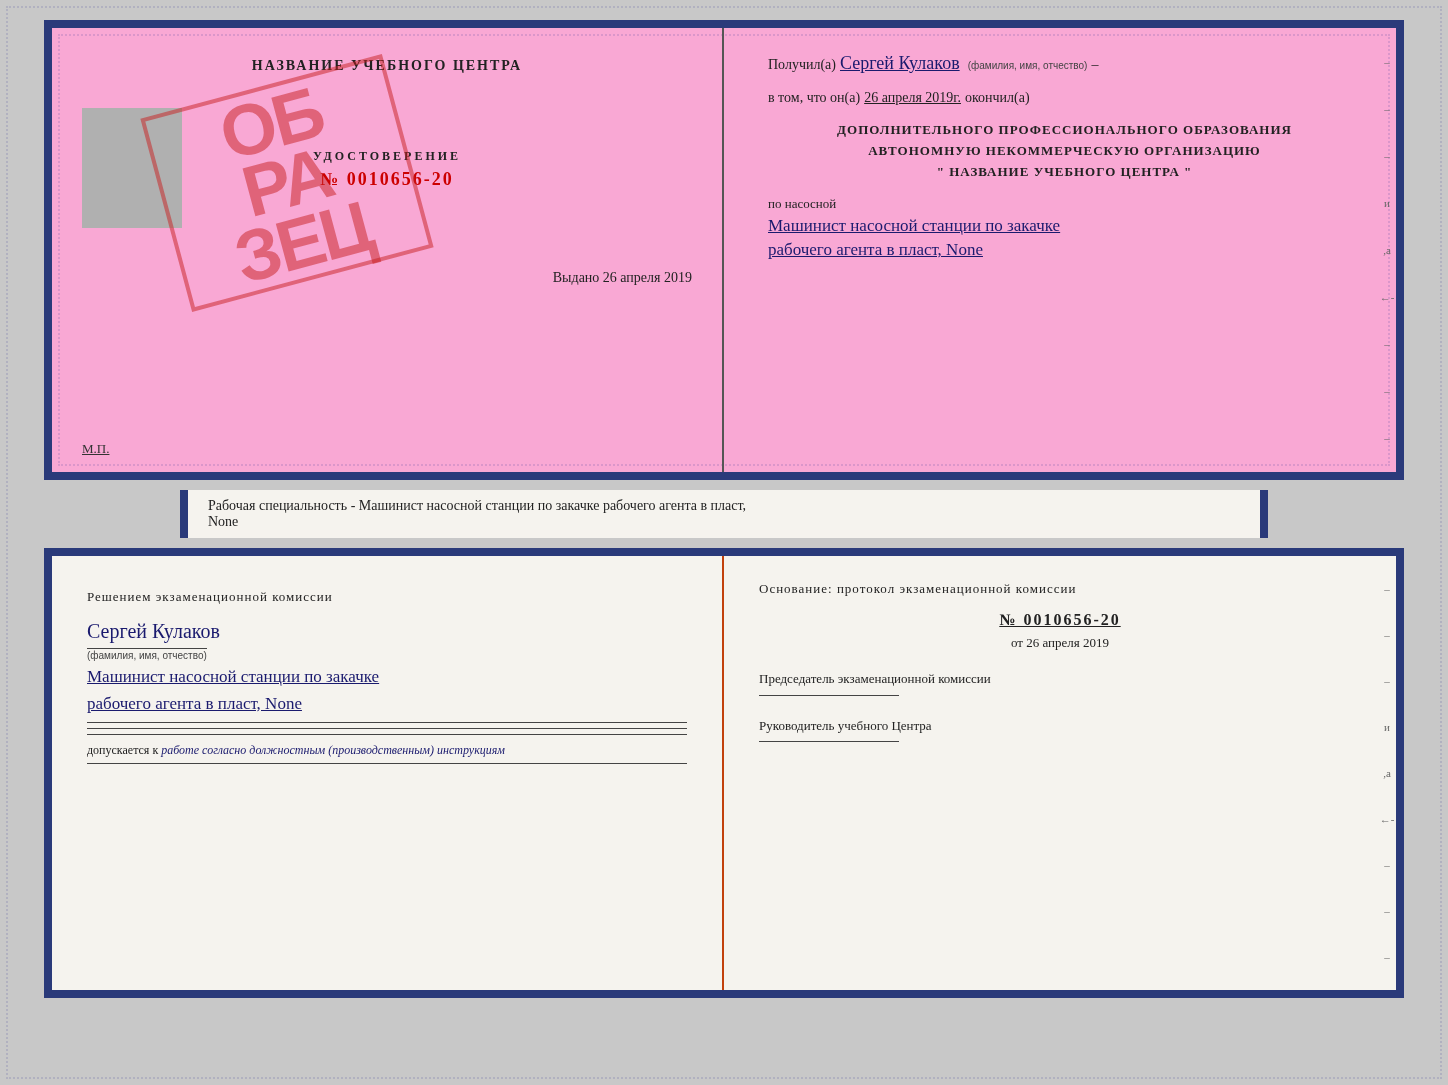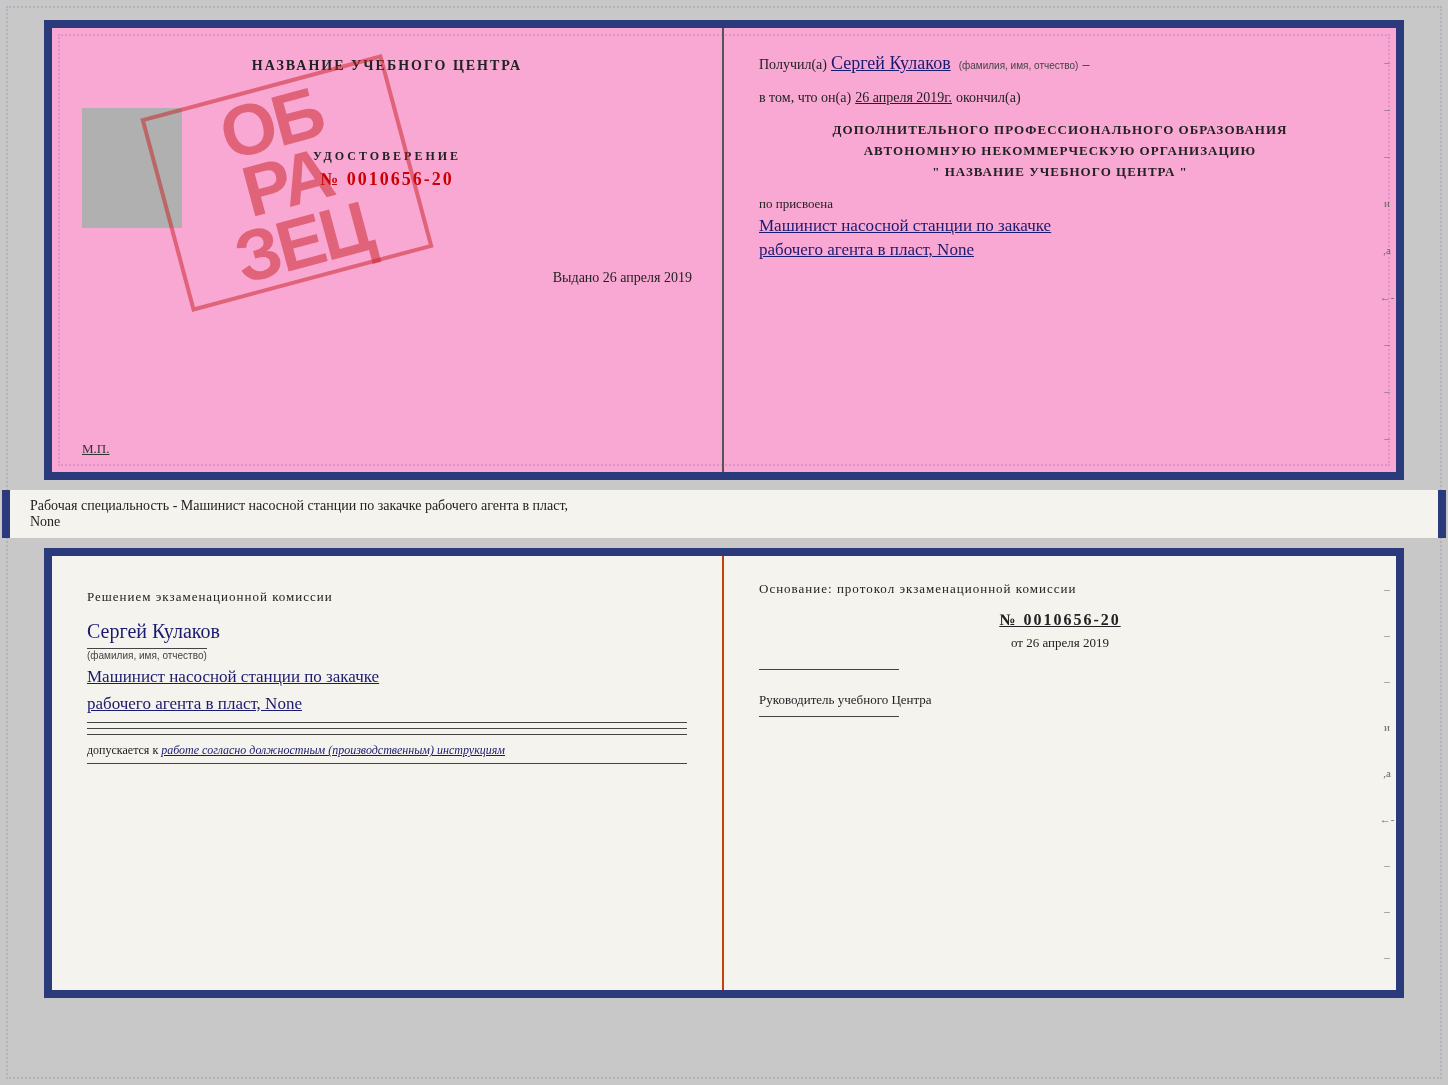--- a/index.html
+++ b/index.html
@@ -30,21 +30,21 @@
       border-right: 2px solid #555;
       padding: 30px 30px 20px 30px;
       position: relative;
       display: flex;
       flex-direction: column;
       align-items: center;
     }
 
     .cert-top-right {
       width: 50%;
-      padding: 25px 35px 20px 35px;
+      padding: 25px 35px 20px 44px;
       position: relative;
     }
 
     
     .left-title {
       font-size: 14px;
       font-weight: bold;
       letter-spacing: 2px;
       text-align: center;
       text-transform: uppercase;
@@ -167,21 +167,21 @@
       padding: 10px 0;
     }
 
     .edge-dash {
       font-size: 11px;
       color: #666;
     }
 
     
     .middle-text {
-      width: 1444px;
+      width: 1088px;
       background: #f5f3ee;
       padding: 8px 20px;
       font-size: 14px;
       color: #222;
       border-left: 8px solid #2a3a7a;
       border-right: 8px solid #2a3a7a;
     }
 
     
     .cert-bottom {
@@ -257,21 +257,20 @@
     .dopuskaetsya-line {
       font-size: 12px;
       color: #222;
       margin-top: 8px;
     }
 
     .dopuskaetsya-italic {
       font-style: italic;
       font-size: 12px;
       color: #1a1a6e;
-      text-decoration: underline;
     }
 
     
     .osnov-title {
       font-size: 13px;
       color: #222;
       letter-spacing: 1px;
       text-align: justify;
       margin-bottom: 14px;
     }
@@ -399,21 +398,21 @@
       <span class="right-line">окончил(а)</span>
     </div>
 
     <div class="right-section" style="margin-top:12px;">
       <div class="center-text">ДОПОЛНИТЕЛЬНОГО ПРОФЕССИОНАЛЬНОГО ОБРАЗОВАНИЯ</div>
       <div class="center-text">АВТОНОМНУЮ НЕКОММЕРЧЕСКУЮ ОРГАНИЗАЦИЮ</div>
       <div class="center-text">"   НАЗВАНИЕ УЧЕБНОГО ЦЕНТРА   "</div>
     </div>
 
     <div class="right-section" style="margin-top:10px;">
-      <div class="profession-label">по присвоена</div>
+      <div class="profession-label">по насосной</div>
       <span class="profession-handwritten">Машинист насосной станции по закачке</span>
       <span class="profession-handwritten">рабочего агента в пласт, None</span>
     </div>
 
     <div class="right-edge-lines">
       <span class="edge-dash">–</span>
       <span class="edge-dash">–</span>
       <span class="edge-dash">–</span>
       <span style="font-size:11px;color:#666;">и</span>
       <span style="font-size:11px;color:#666;">,а</span>
@@ -465,20 +464,21 @@
     <div class="osnov-title">Основание: протокол экзаменационной комиссии</div>
 
     <div class="protocol-number">№ 0010656-20</div>
 
     <div class="protocol-date">
       <span>от</span>
       <span>26 апреля 2019</span>
     </div>
 
     <div class="signatory-block">
+      <div>Председатель экзаменационной комиссии</div>
       <div class="sig-line"></div>
     </div>
 
     <div class="signatory-block" style="margin-top:20px;">
       <div>Руководитель учебного Центра</div>
       <div class="sig-line"></div>
     </div>
 
     <div class="bottom-right-edge">
       <span style="font-size:11px;color:#666;">–</span>

